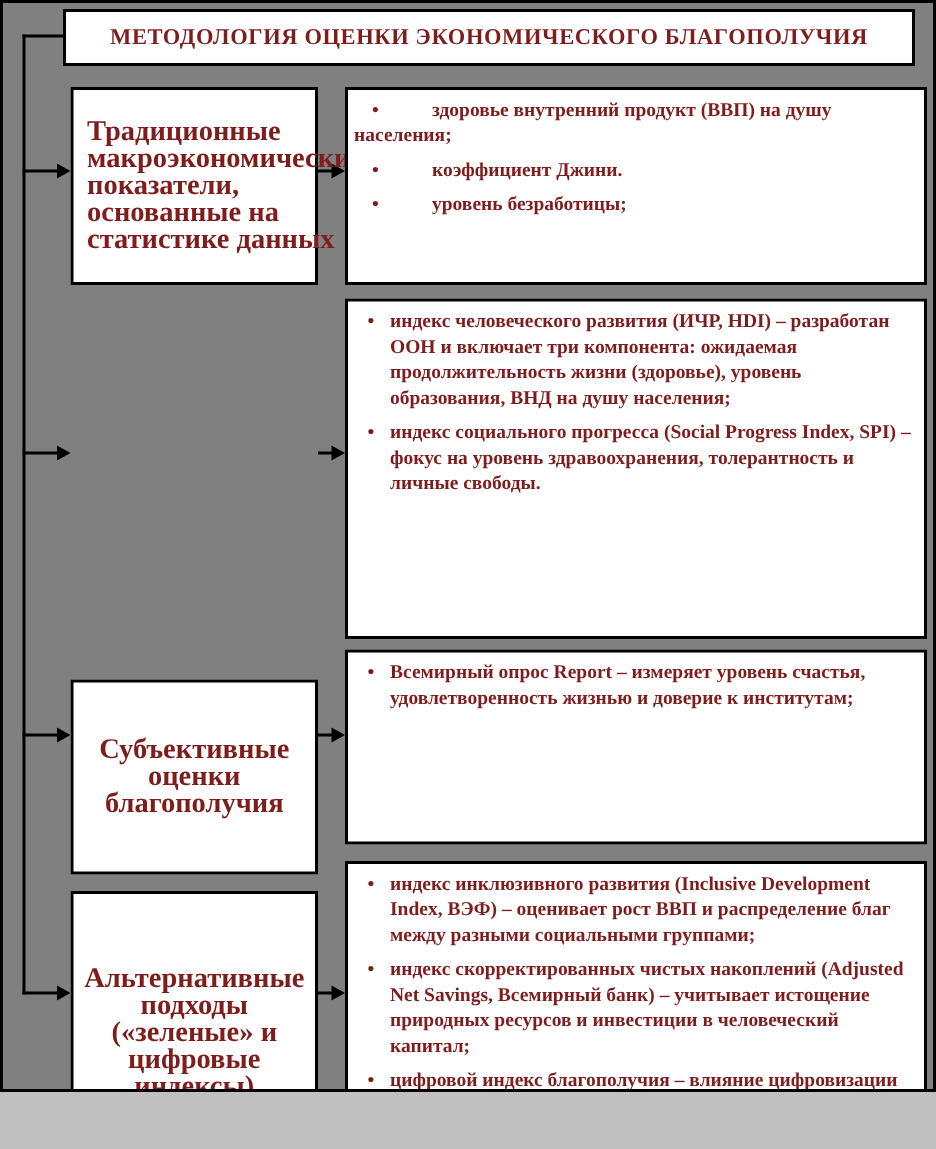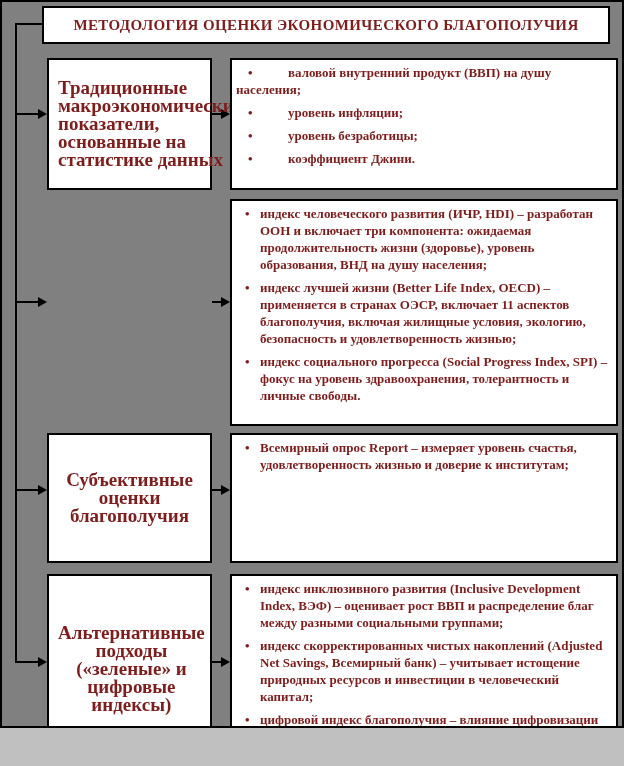--- a/index.html
+++ b/index.html
@@ -25,21 +25,21 @@
     display:flex; align-items:center; justify-content:center;
     font-size:15px; letter-spacing:.4px; text-align:center;
   }
   .label-box {
     left:45px; width:165px;
     display:flex; align-items:center;
     padding:6px 9px;
     font-size:19px; line-height:18px;
   }
   .label-left   { justify-content:flex-start; text-align:left; }
-  .label-center { justify-content:flex-start; text-align:center; }
+  .label-center { justify-content:center; text-align:center;margin-top:20px; }
   .lb1 { top:56px;  height:132px; }
   .lb2 { top:197px; height:227px; }
   .lb3 { top:431px; height:130px; }
   .lb4 { top:572px; height:190px; }
 
   .panel {
     left:228px; width:388px;
     padding:4px 6px 3px 4px;
     font-size:13px; line-height:17px;
     overflow:hidden;
@@ -110,31 +110,29 @@
   <div class="arrow arrow-mid y3"></div>
   <div class="arrow arrow-mid y4"></div>
 
   <div class="box title-box">МЕТОДОЛОГИЯ ОЦЕНКИ ЭКОНОМИЧЕСКОГО БЛАГОПОЛУЧИЯ</div>
 
   <div class="box label-box label-left lb1">
     <span>Традиционные макроэкономические показатели, основанные на статистике данных</span>
   </div>
   <div class="box panel p1">
     <ul class="list-tab">
-      <li>валовой внутренний продукт (ВВП) на душу населения;</li>
-      <li>уровень инфляции;</li>
+      <li>здоровье внутренний продукт (ВВП) на душу населения;</li>
+      <li>коэффициент Джини.</li>
       <li>уровень безработицы;</li>
-      <li>коэффициент Джини.</li>
     </ul>
   </div>
 
   <div class="box panel p2">
     <ul class="list-hang">
       <li>индекс человеческого развития (ИЧР, HDI) – разработан ООН и включает три компонента: ожидаемая продолжительность жизни (здоровье), уровень образования, ВНД на душу населения;</li>
-      <li>индекс лучшей жизни (Better Life Index, OECD) – применяется в странах ОЭСР, включает 11 аспектов благополучия, включая жилищные условия, экологию, безопасность и удовлетворенность жизнью;</li>
       <li>индекс социального прогресса (Social Progress Index, SPI) – фокус на уровень здравоохранения, толерантность и личные свободы.</li>
     </ul>
   </div>
 
   <div class="box label-box label-center lb3">
     <span>Субъективные оценки благополучия</span>
   </div>
   <div class="box panel p3">
     <ul class="list-hang">
       <li>Всемирный опрос Report – измеряет уровень счастья, удовлетворенность жизнью и доверие к институтам;</li>

